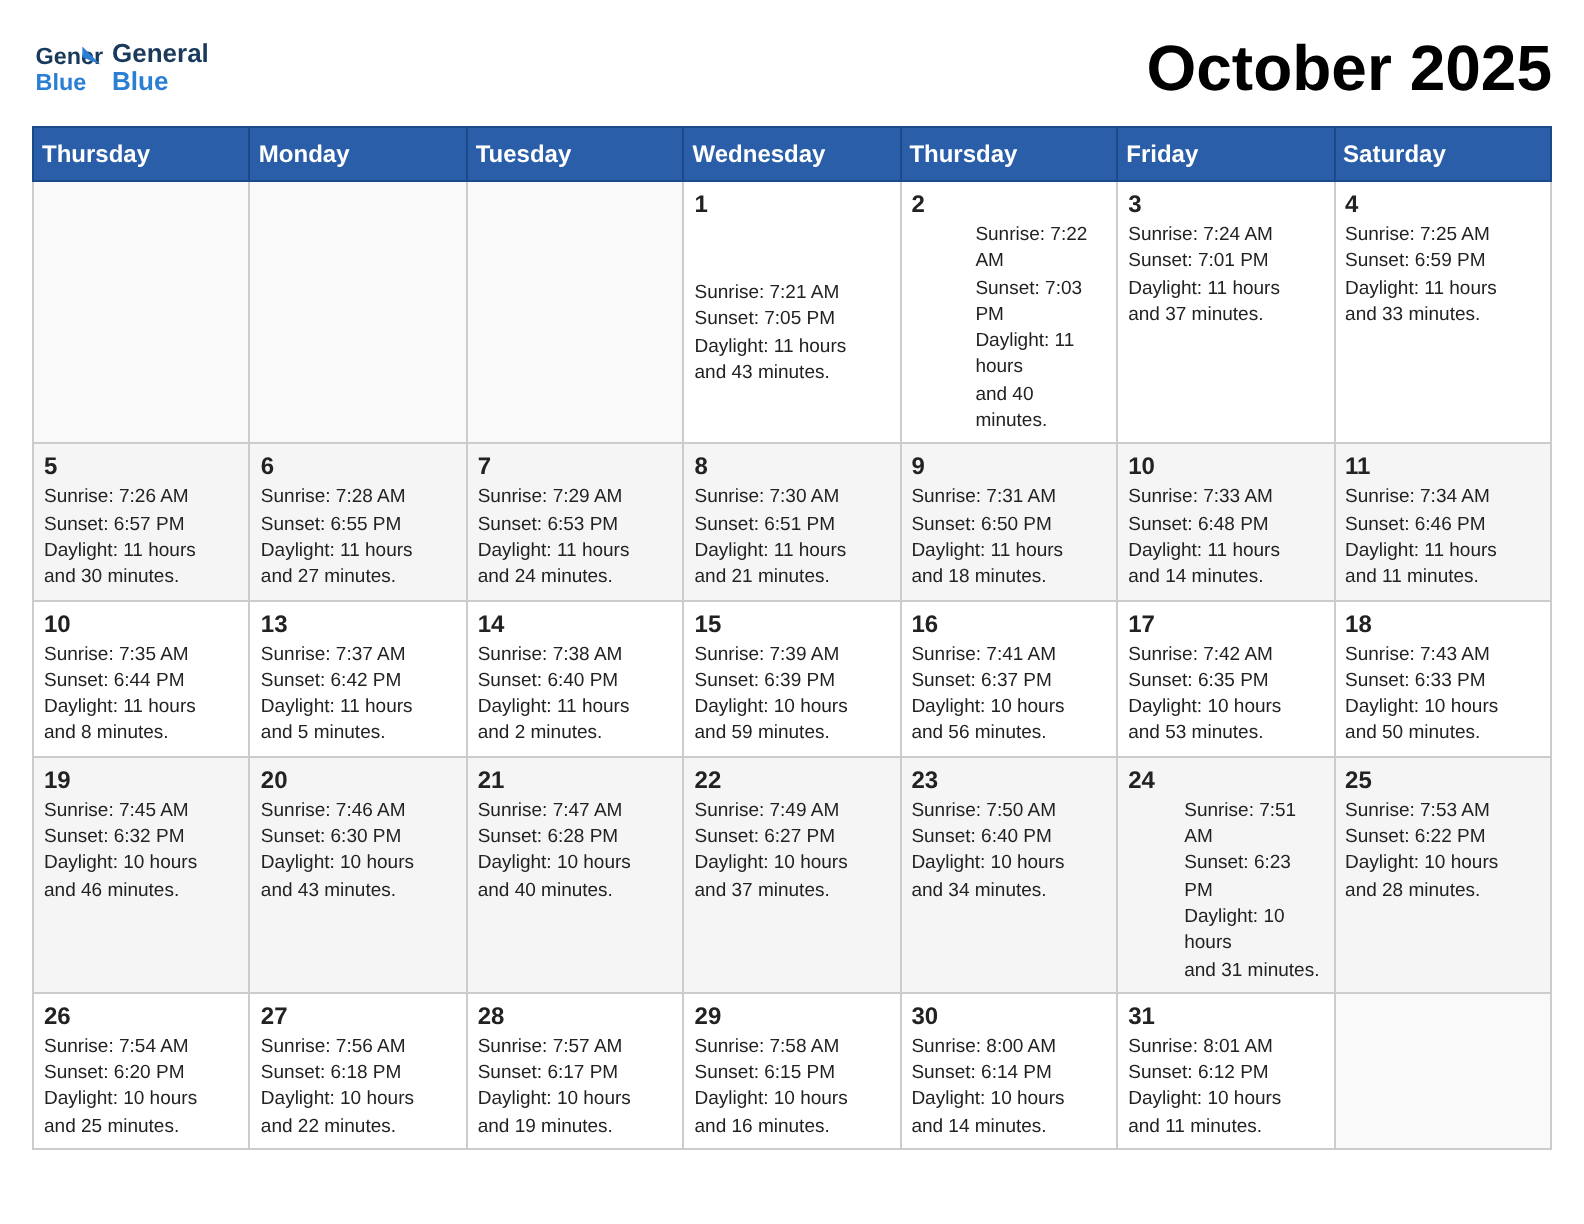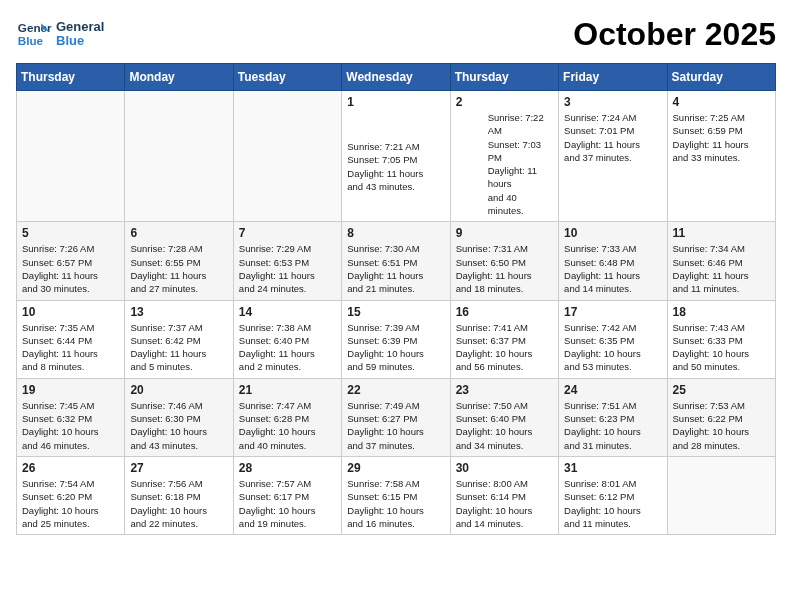--- a/index.html
+++ b/index.html
@@ -277,21 +277,21 @@
         </td>
         <td>
           <div class="day-num">23</div>
           <div class="day-info" style="white-space: pre-line;">Sunrise: 7:50 AM
 Sunset: 6:40 PM
 Daylight: 10 hours
 and 34 minutes.</div>
         </td>
         <td>
           <div class="day-num">24</div>
-          <div class="day-info" style="white-space: pre-line;">Sunrise: 7:51 AM
+          <div class="day-info" style="white-space: pre-line; margin-left: 28px;">Sunrise: 7:51 AM
 Sunset: 6:23 PM
 Daylight: 10 hours
 and 31 minutes.</div>
         </td>
         <td>
           <div class="day-num">25</div>
           <div class="day-info" style="white-space: pre-line;">Sunrise: 7:53 AM
 Sunset: 6:22 PM
 Daylight: 10 hours
 and 28 minutes.</div>

